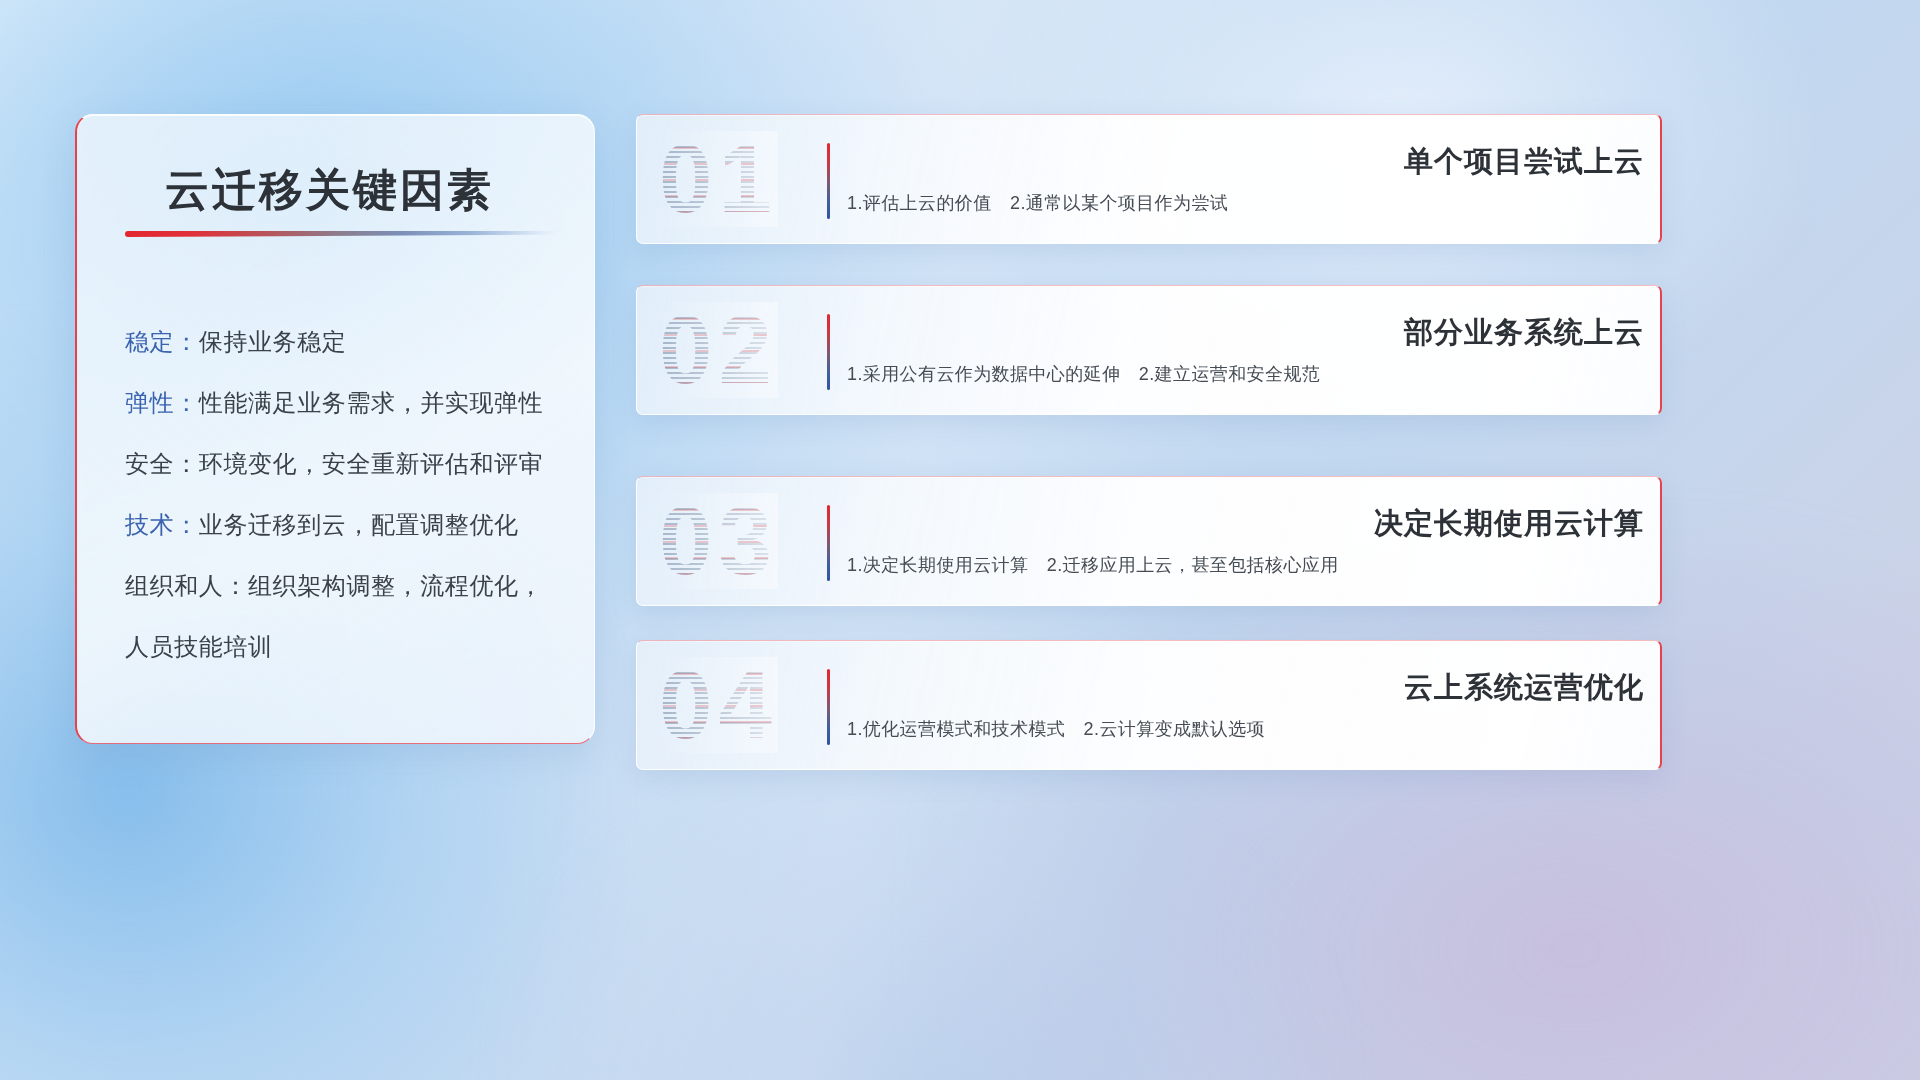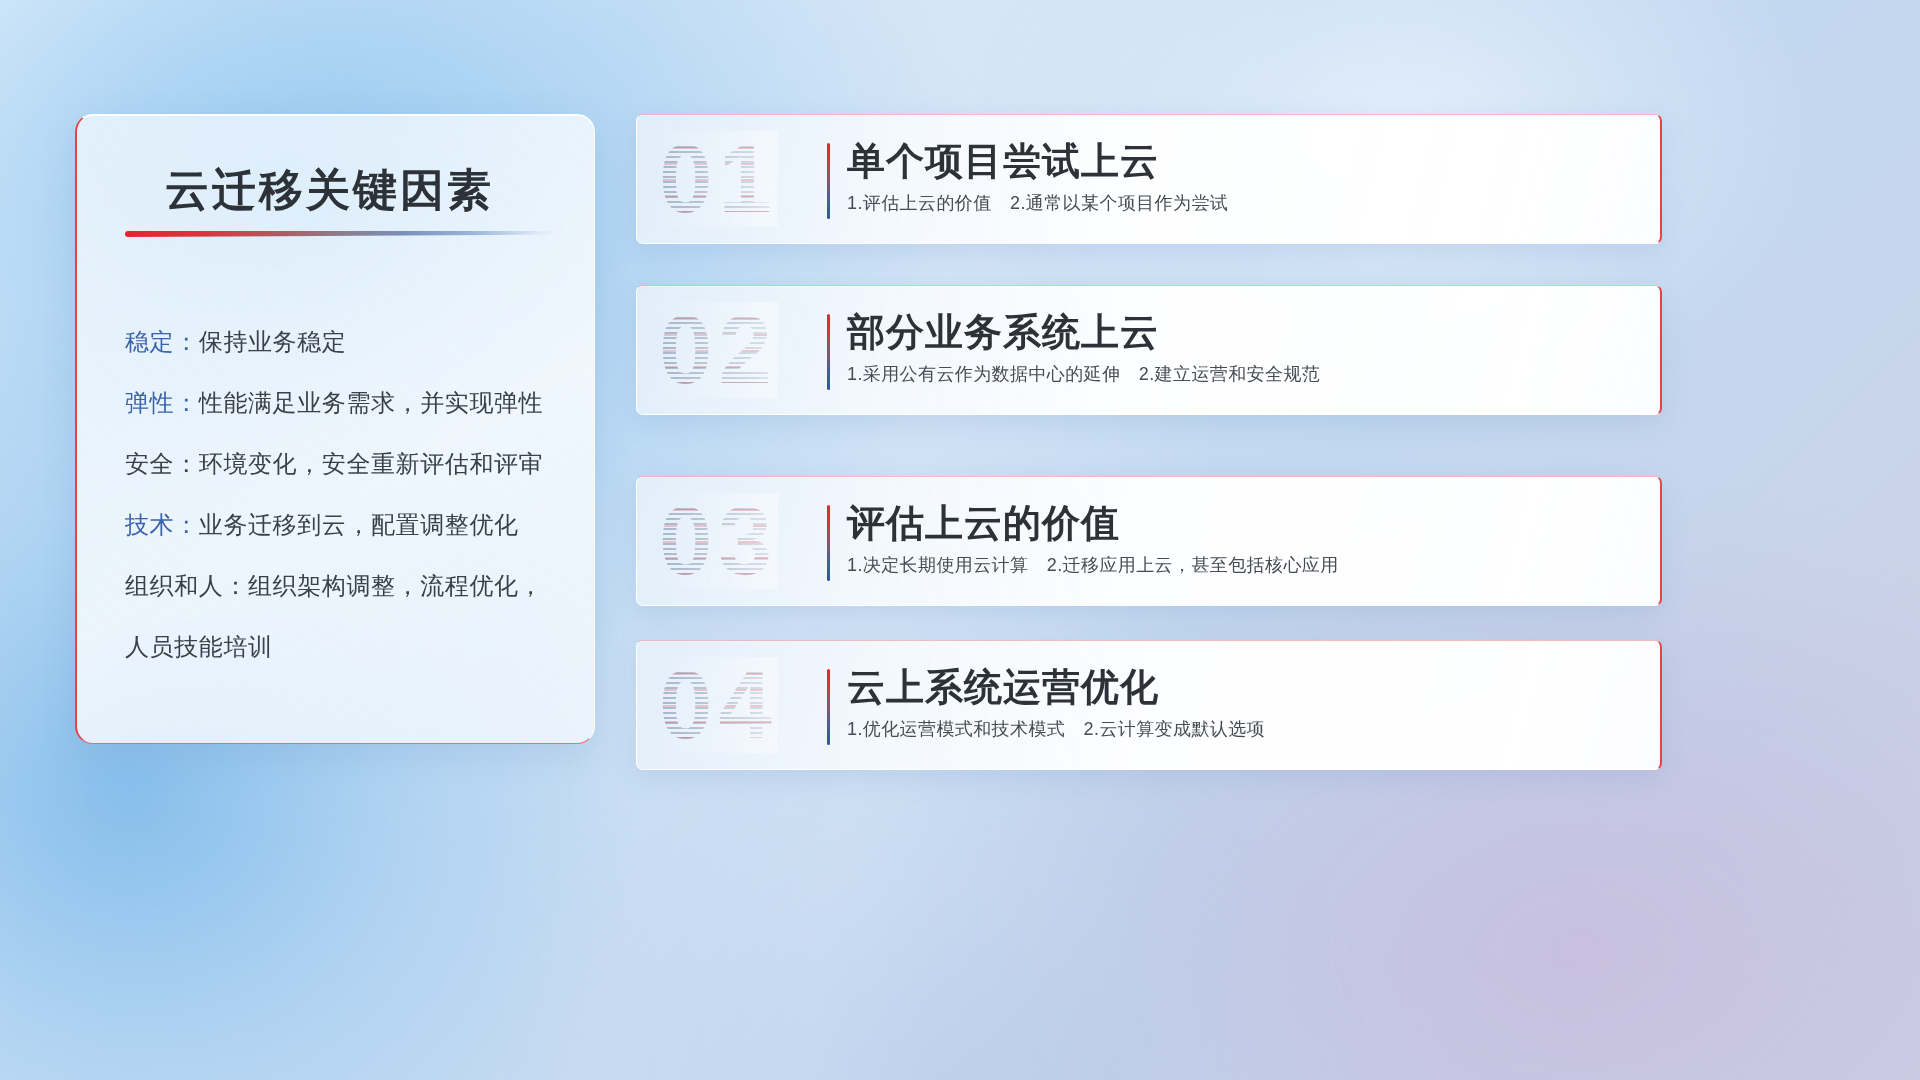--- a/index.html
+++ b/index.html
@@ -164,22 +164,22 @@
   }
 
   .divider {
     position: absolute; left: 190px; top: 28px; width: 3px; height: 76px;
     background: linear-gradient(180deg, #e3262f 0%, #cf3740 24%, #7c5a72 52%, #3f5f9e 78%, #2f55a0 100%);
     border-radius: 2px;
   }
 
   .card-text { position: absolute; left: 210px; top: 26px; right: 16px; }
   .card-title {
-    font-size: 38px; font-weight: 700; color: #2d3238;
-    letter-spacing: 1px; line-height: 40px; white-space: nowrap;
+    font-size: 29px; font-weight: 700; color: #2d3238;
+    letter-spacing: 1px; line-height: 40px; white-space: nowrap; text-align: right;
   }
   .card-desc {
     margin-top: 9px;
     font-size: 18px; color: #454c54; letter-spacing: .4px;
     line-height: 26px; white-space: nowrap;
   }
 </style>
 </head>
 <body>
 
@@ -244,21 +244,21 @@
       <div class="card-desc">1.采用公有云作为数据中心的延伸　2.建立运营和安全规范</div>
     </div>
   </div>
 
   <div class="step-card s3">
     <div class="card-sheen"></div>
     <div class="ghost-num">03</div>
     <div class="ghost-tint">03</div>
     <div class="divider"></div>
     <div class="card-text">
-      <div class="card-title">评估上云的价值</div>
+      <div class="card-title">决定长期使用云计算</div>
       <div class="card-desc">1.决定长期使用云计算　2.迁移应用上云，甚至包括核心应用</div>
     </div>
   </div>
 
   <div class="step-card s4">
     <div class="card-sheen"></div>
     <div class="ghost-num">04</div>
     <div class="ghost-tint">04</div>
     <div class="divider"></div>
     <div class="card-text">

